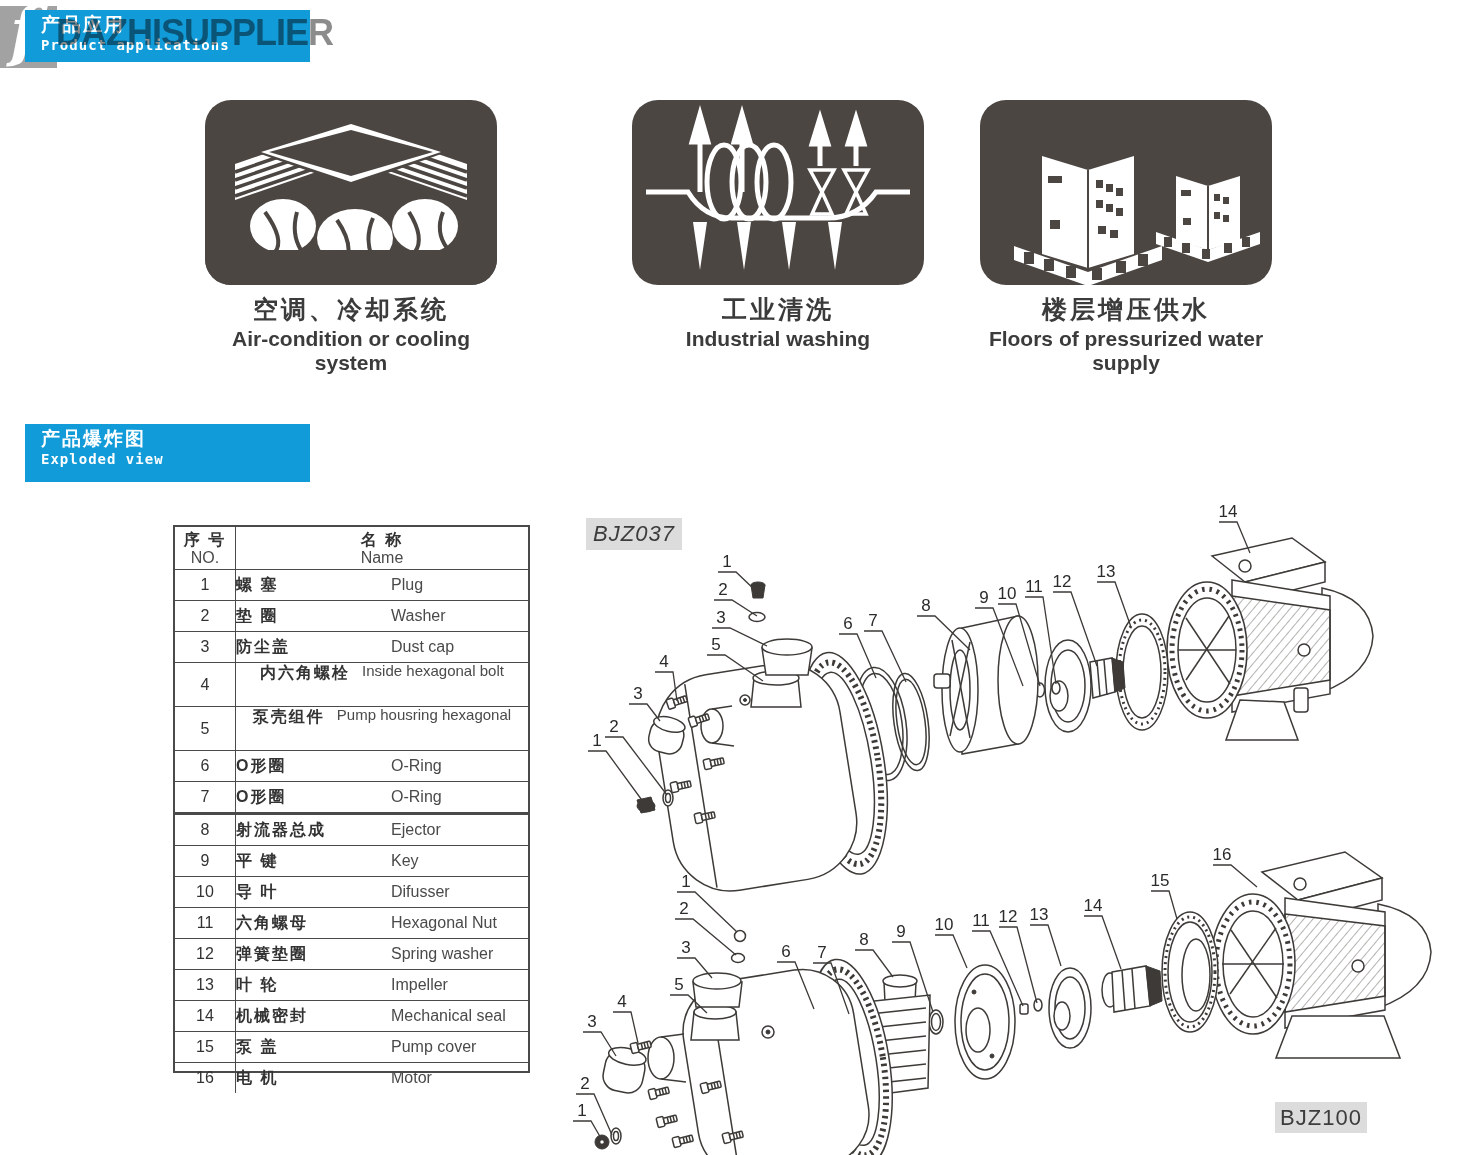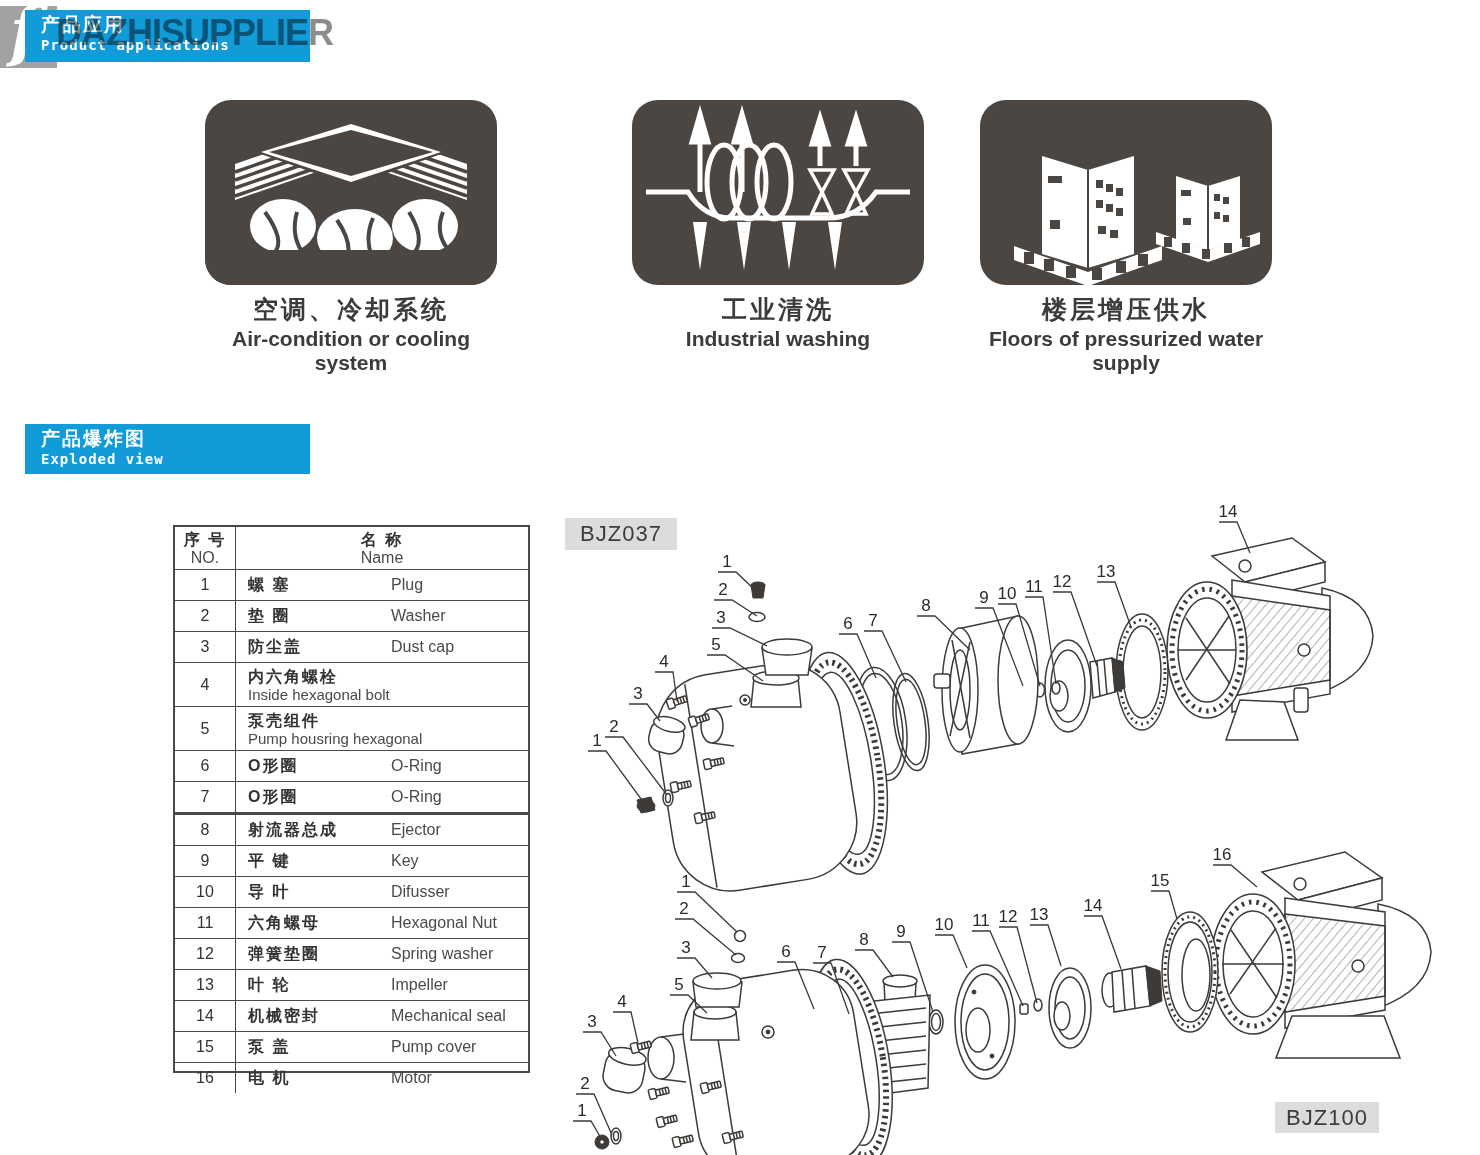--- a/index.html
+++ b/index.html
@@ -8,52 +8,52 @@
   
   .logo-box{position:absolute;left:0;top:6px;width:57px;height:62px;background:#a2a2a2;}
   .logo-box span{position:absolute;left:10px;top:-14px;font-family:"DejaVu Serif",serif;
         font-style:italic;font-weight:700;font-size:66px;color:#fff;}
   .banner{position:absolute;left:25px;width:285px;background:#119bd8;color:#fff;
         padding:4px 0 12px 16px;box-sizing:border-box;}
   .banner .zh{font-size:19px;font-weight:700;letter-spacing:2px;line-height:22px;}
   .banner .en{font-family:"DejaVu Sans Mono",monospace;font-size:14px;font-weight:700;
         letter-spacing:1px;line-height:19px;}
   #banner1{top:10px;height:52px;}
-  #banner2{top:424px;height:50px;}
+  #banner2{top:424px;height:58px;}
   .watermark{position:absolute;left:56px;top:12px;font-size:36px;font-weight:700;
         letter-spacing:-1px;color:#8c8c8c;mix-blend-mode:multiply;z-index:6;}
   
   .app{position:absolute;top:100px;width:292px;text-align:center;}
   .app .pict{width:292px;height:185px;background:#4c4643;border-radius:26px;overflow:hidden;}
   .app .cap-zh{margin-top:8px;font-size:25px;font-weight:700;color:#3b3b3b;letter-spacing:3px;}
   .app .cap-en{font-size:21px;font-weight:700;color:#3b3b3b;margin-top:1px;}
   #app0{left:205px;} #app1{left:588px;padding-left:44px;} #app2{left:980px;}
   
   #parts-table{position:absolute;left:173px;top:525px;width:357px;height:548px;
         border:2px solid #4a4a4a;box-sizing:border-box;font-size:16px;}
   .thead{display:flex;height:42px;}
   .thead .cno,.thead .cname{display:flex;flex-direction:column;justify-content:center;align-items:center;}
   .zh-b{font-weight:700;letter-spacing:2px;color:#333;line-height:19px;}
   .en-n{color:#4a4a4a;line-height:17px;}
   .trow{display:flex;height:30px;border-top:1px solid #4a4a4a;}
   .trow.tall{height:43px;}
   .trow.thick{border-top:3px solid #4a4a4a;}
   .cno{width:60px;flex:none;display:flex;align-items:center;justify-content:center;color:#333;}
   .cname{flex:1;border-left:1px solid #4a4a4a;position:relative;display:flex;align-items:center;}
-  .cname .zh{font-weight:700;letter-spacing:2px;margin-left:12px;color:#333;}
+  .cname .zh{font-weight:700;letter-spacing:2px;color:#333;}
   .cname .en{position:absolute;left:155px;color:#4a4a4a;}
-  .cname.two{flex-direction:column;align-items:flex-start;justify-content:center;}
+  .cname.two{flex-direction:row;align-items:flex-start;justify-content:center;}
   .cname.two .zh{line-height:20px;}
   .cname.two .en2{margin-left:12px;color:#4a4a4a;font-size:15px;line-height:16px;}
   
   #diagram-svg{position:absolute;left:540px;top:485px;}
   .model-label{position:absolute;background:#dcdcdc;color:#3c3c3c;font-size:22px;
         text-align:center;letter-spacing:1px;}
-  #label-bjz037{left:565px;top:518px;width:112px;height:32px;line-height:32px;}
-  #label-bjz100{left:1275px;top:1102px;width:104px;height:31px;line-height:31px;}
+  #label-bjz037{left:586px;top:518px;width:96px;height:32px;line-height:32px;font-style:italic;}
+  #label-bjz100{left:1275px;top:1102px;width:92px;height:31px;line-height:31px;}
   svg .ln{stroke:#3d3a37;fill:none;stroke-width:1.5;}
   svg .wh{stroke:#3d3a37;fill:#ffffff;stroke-width:1.5;}
   svg .dk{stroke:#3d3a37;fill:#3d3a37;stroke-width:1;}
   svg text.callout{font-family:"Liberation Sans",sans-serif;font-size:17px;fill:#2b2b2b;}
 </style>
 </head>
 <body>
 
 <div id="page">
 

